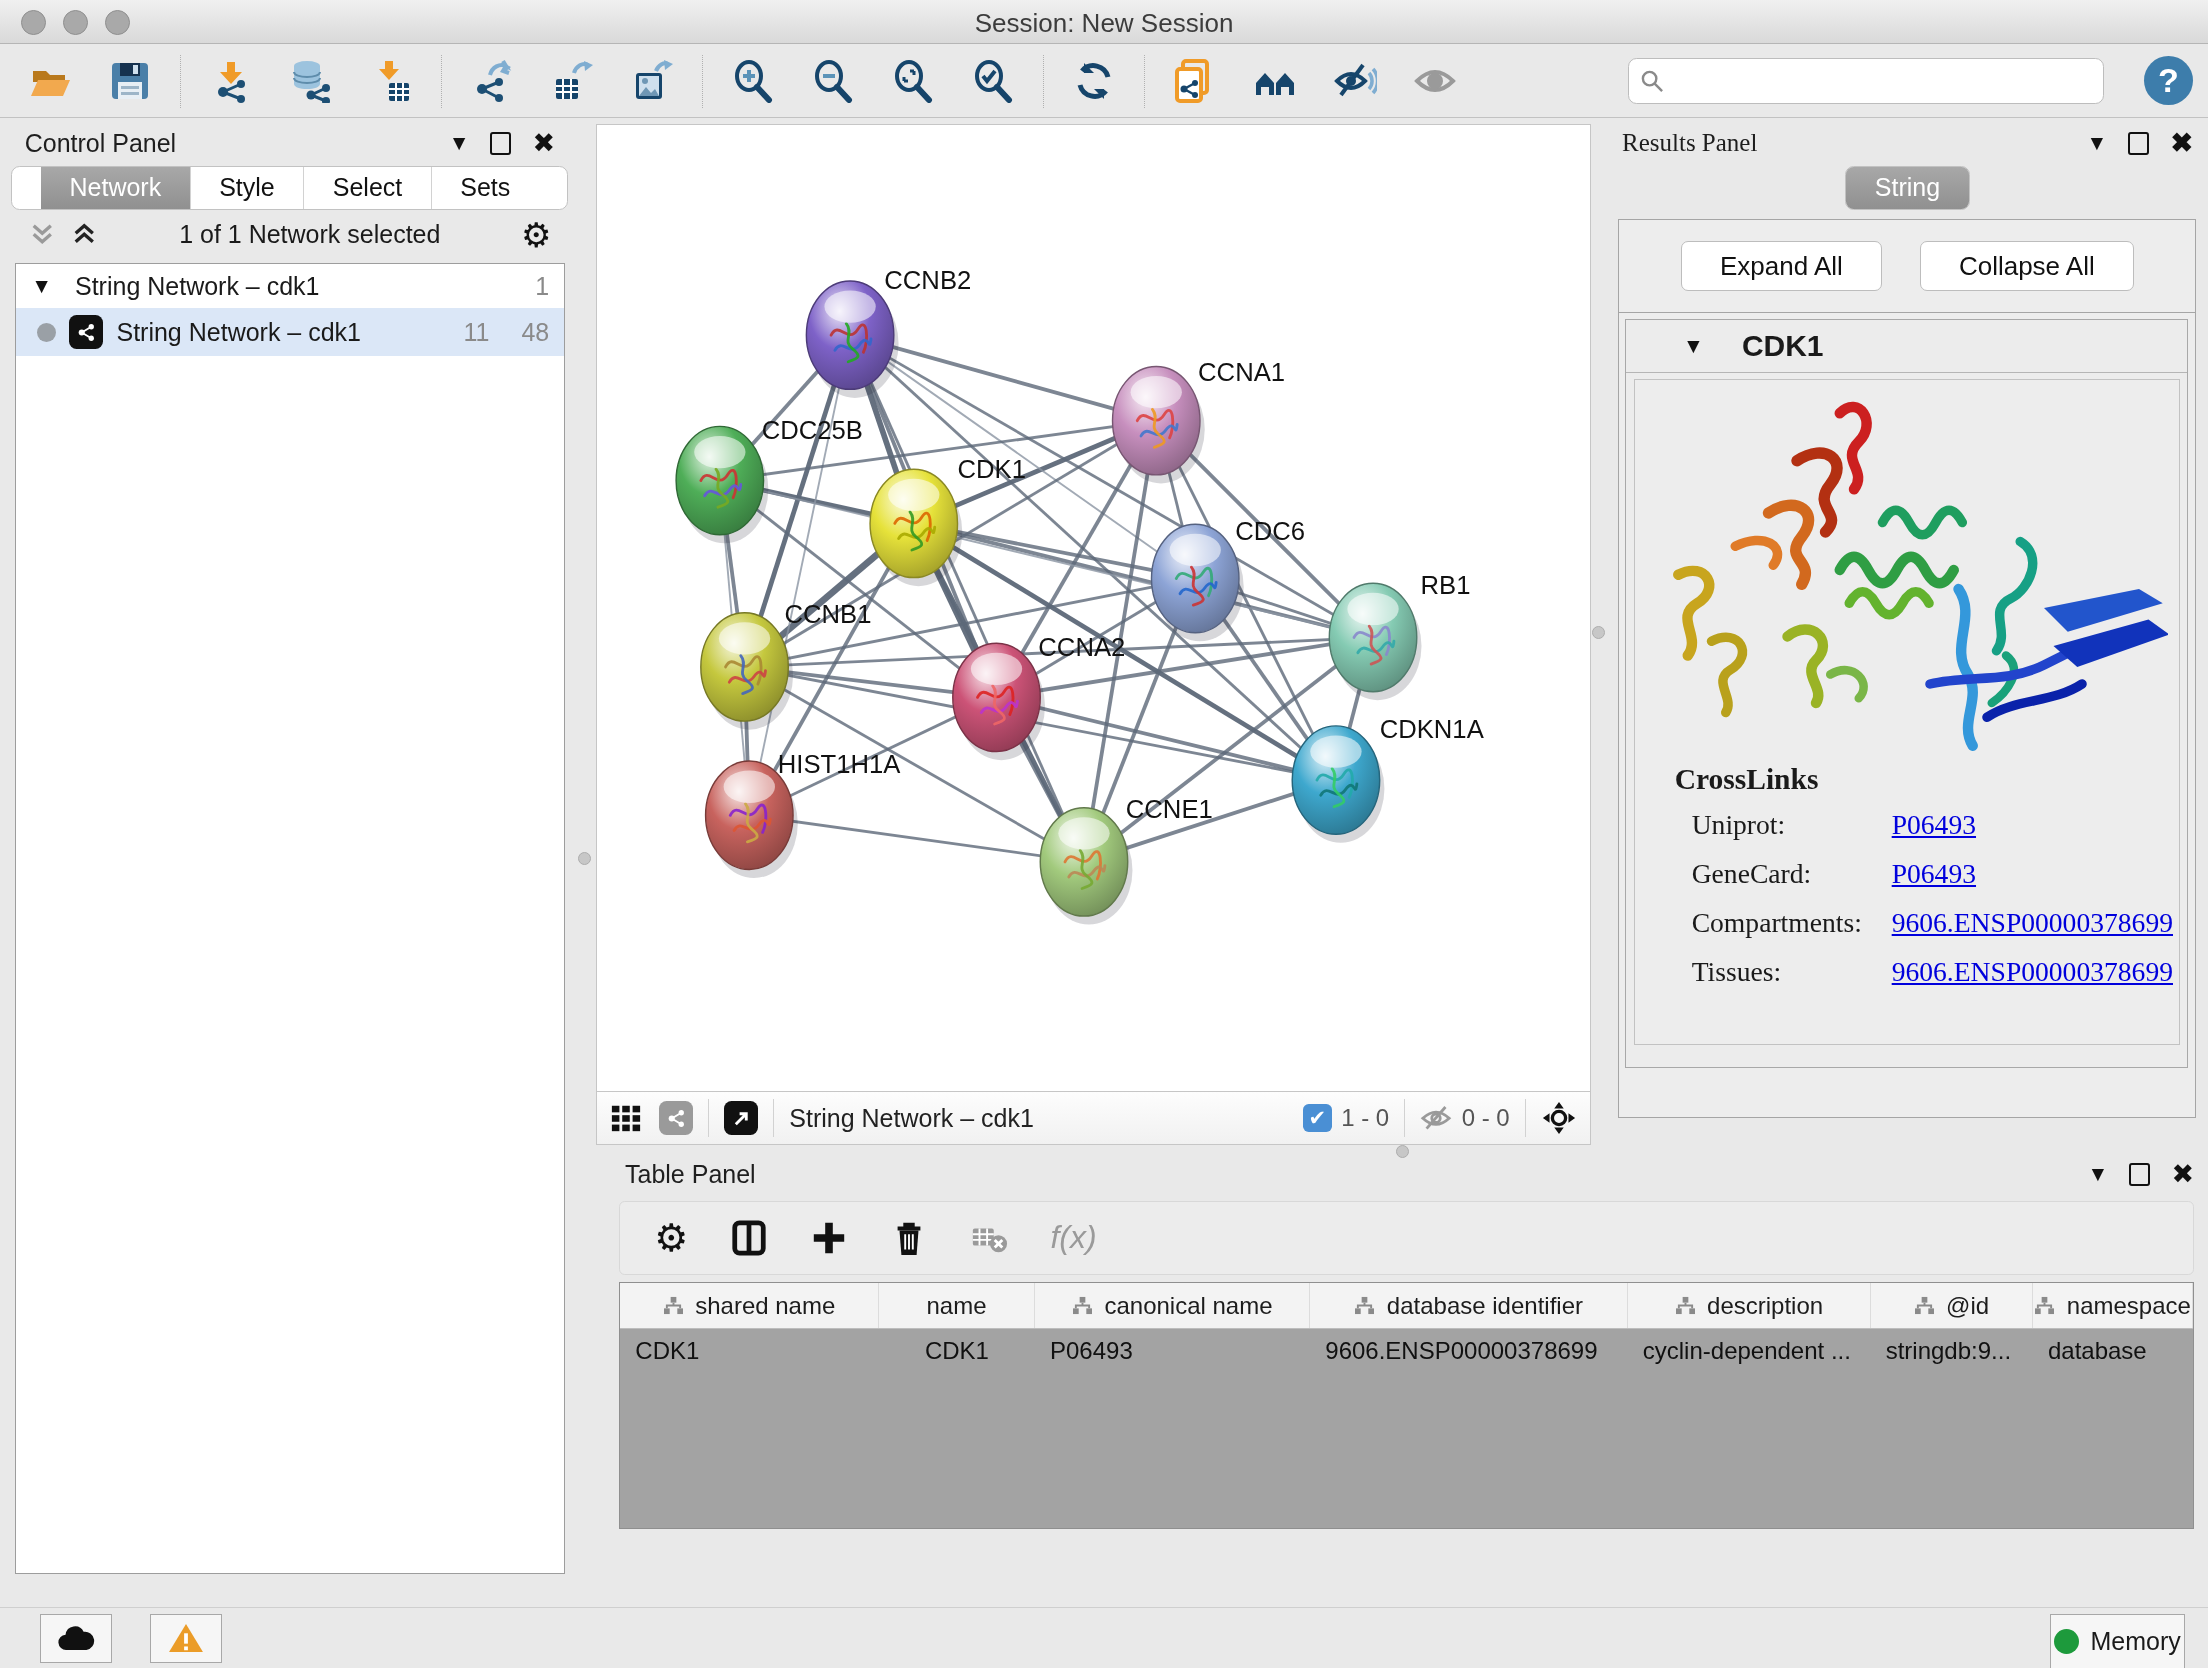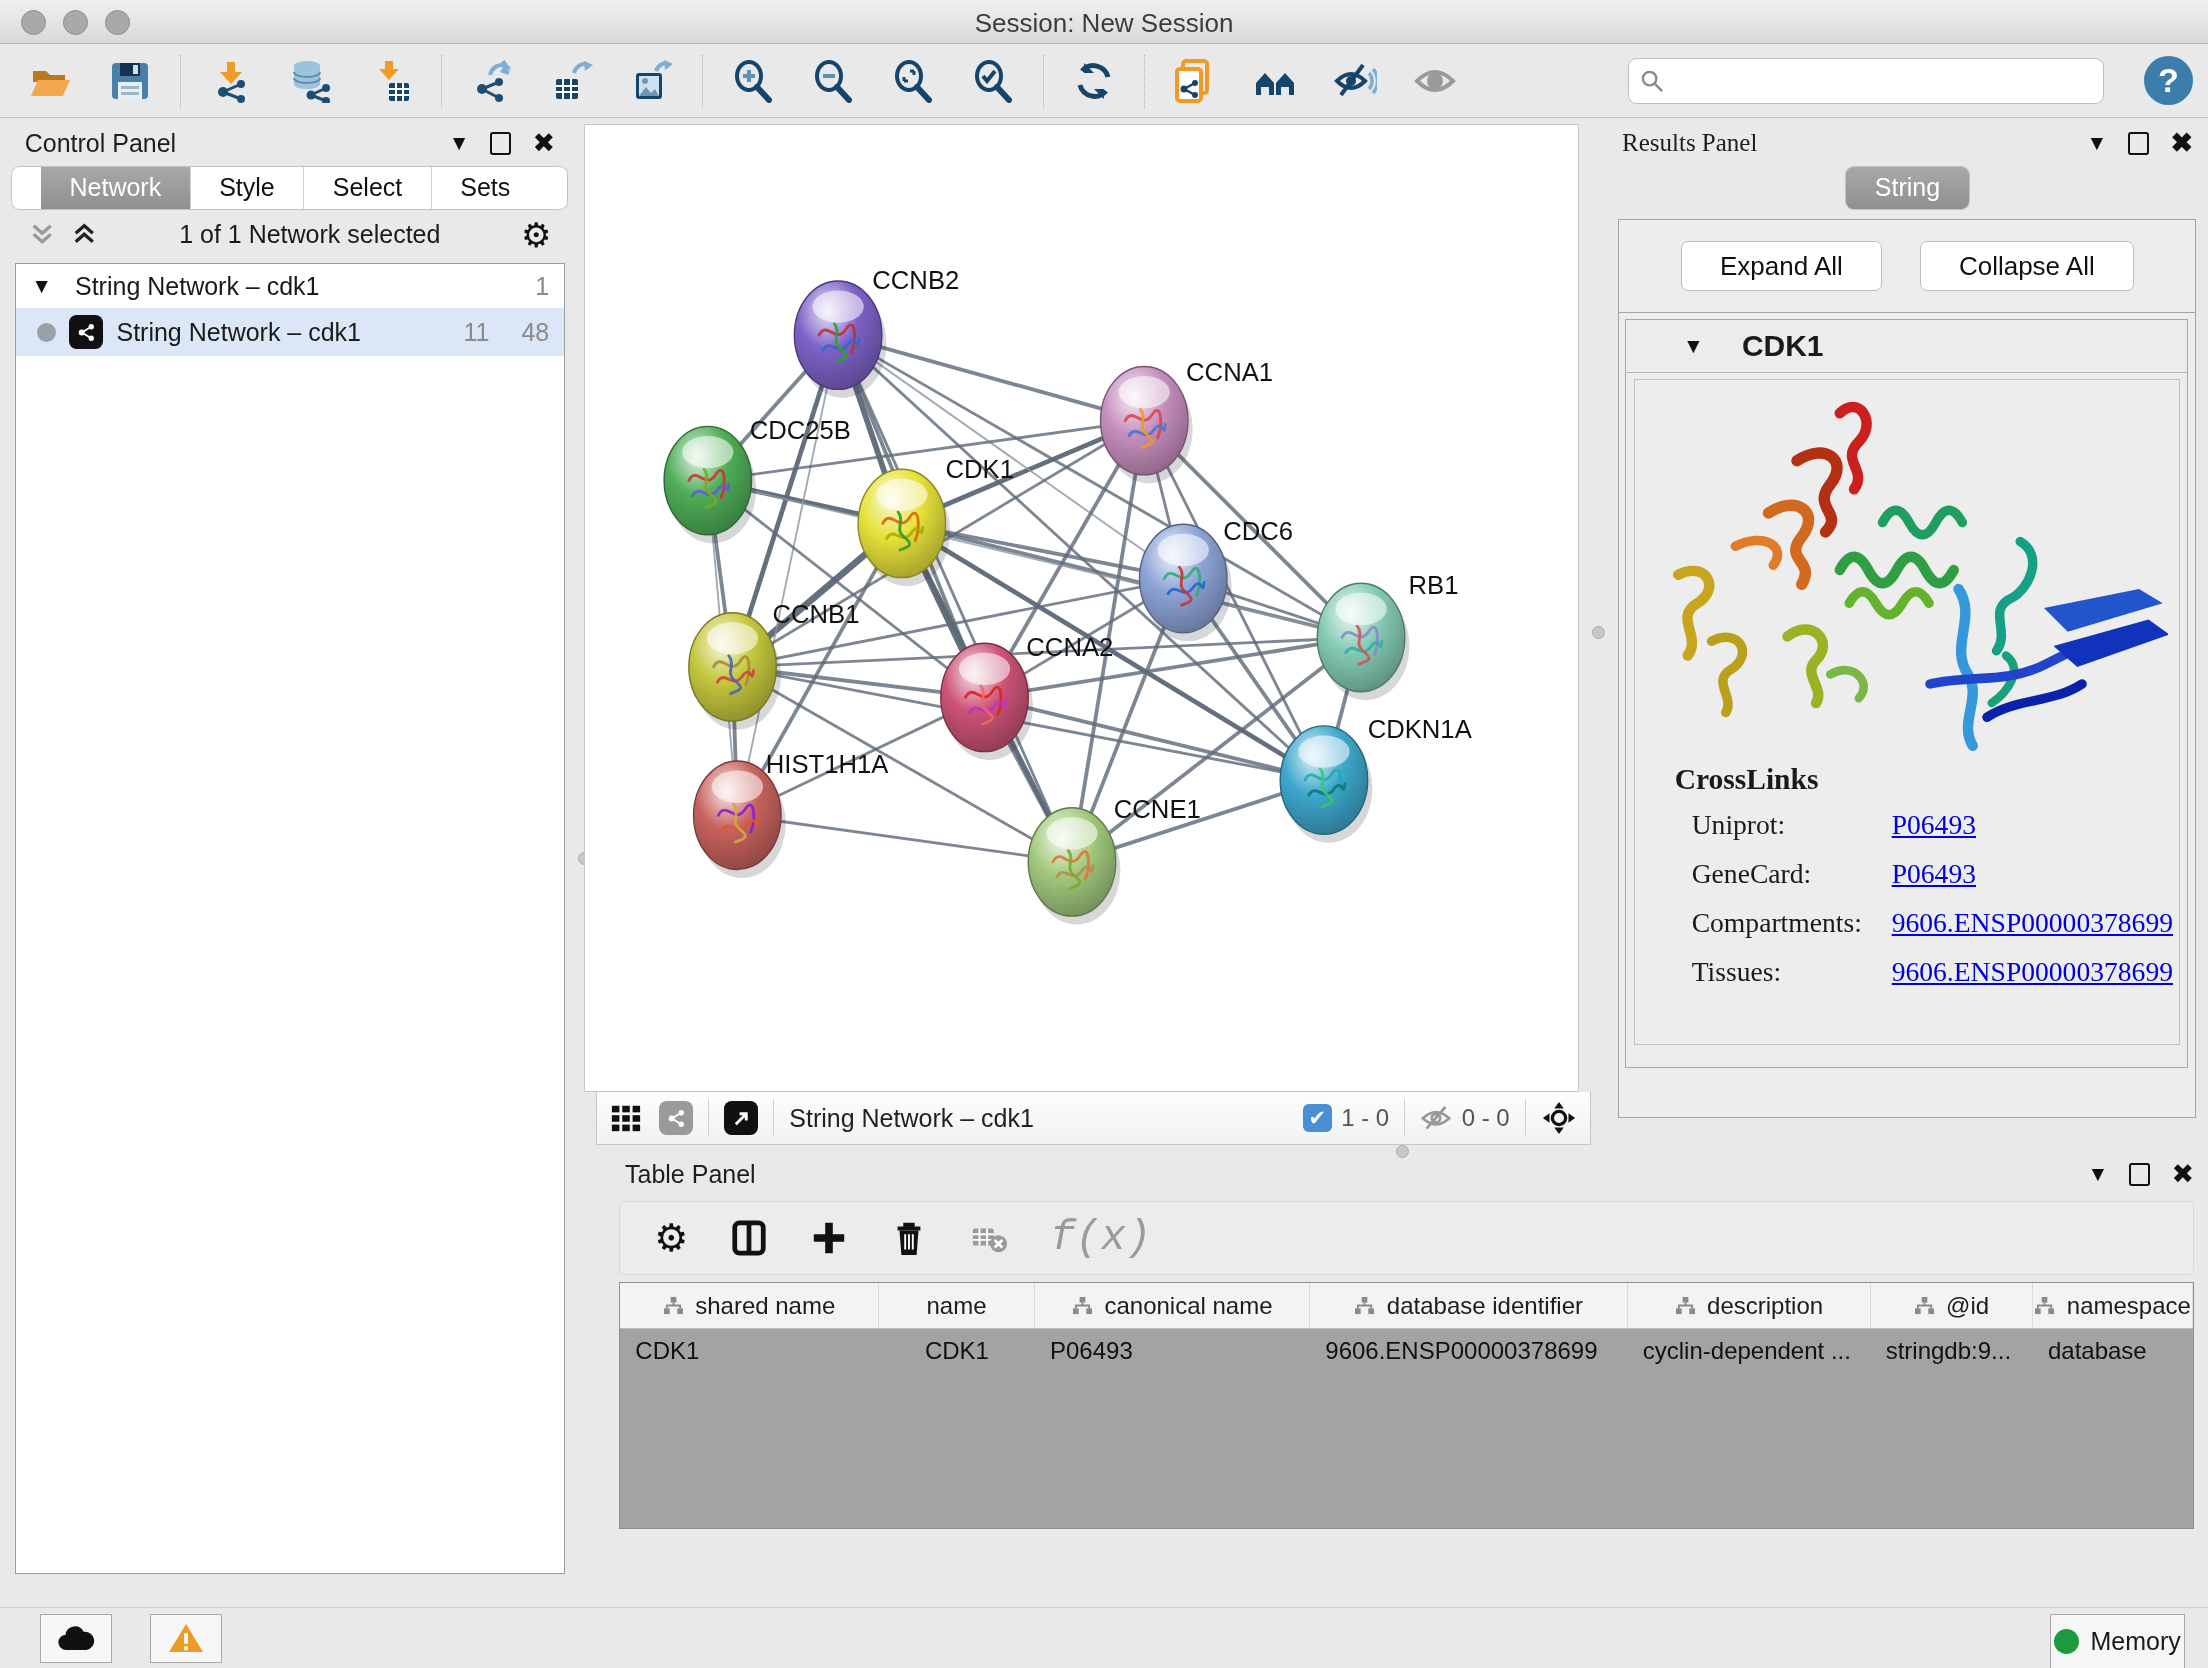--- a/index.html
+++ b/index.html
@@ -59,21 +59,21 @@
   .row-collection .cnt { margin-left:auto; color:#8a8a8a; }
   .row-network { display:flex; align-items:center; height:48px; padding:0 15px;
     background:#dbe7f7; font-size:25px; }
   .dot { width:19px; height:19px; border-radius:50%; background:#9aa0a6; margin:0 13.3px 0 5.7px; }
   .share-app { width:34px; height:34px; border-radius:7.6px; background:#111;
     display:flex; align-items:center; justify-content:center; margin-right:13.3px; }
   .row-network .nums { margin-left:auto; color:#8a8a8a; display:flex; gap:32px; }
   
   .vsplit-dot { position:absolute; width:13.3px; height:13.3px; border-radius:50%; background:#c7c7c7; border:1px solid #adadad; }
   
-  .canvas { position:absolute; left:584px; top:124px; width:995px; height:968px;
+  .canvas { position:absolute; left:596px; top:124px; width:995px; height:968px;
     background:#fff; border:1px solid #c6c6c6;text-align:center; }
   .net-bottombar { position:absolute; left:596px; top:1092px; width:995px; height:53px;
     background:linear-gradient(#fdfdfd,#f1f1f1); border:1px solid #c6c6c6; border-top:none;
     display:flex; align-items:center; }
   .nbb-sep { width:0; height:38px; border-left:1px solid #d2d2d2; margin:0 15px; }
   .nbb-title { font-size:25px; color:#222; }
   .counts { font-size:24px; color:#555; display:flex; align-items:center; gap:9.5px; }
   .chk { width:28.5px; height:28.5px; border-radius:5.7px; background:#4a8fd4; color:#fff;
     font-size:21px; display:flex; align-items:center; justify-content:center; }
   
@@ -97,21 +97,21 @@
   .crosslinks h3 { font-size:29.5px; margin-bottom:13.3px; }
   .cl-row { display:flex; font-size:27.6px; margin-bottom:17px; padding-left:17px; }
   .cl-row .lbl { width:200px; }
   .cl-row .lnk { color:#0000dd; text-decoration:underline; }
   
   .table-panel { position:absolute; left:606px; top:1153px; width:1603px; height:455px; }
   .tp-head { display:flex; justify-content:space-between; align-items:center; height:42px; padding:0 15px 0 19px; }
   .tp-toolbar { margin:5.7px 0 0 13.3px; width:1575px; height:74px; background:#ececec;
     border:1px solid #d8d8d8; border-radius:5.7px; display:flex; align-items:center; gap:42px; padding-left:34px; }
   .tp-toolbar svg { width:38px; height:38px; }
-  .fx { font-family:Liberation Mono, monospace; font-style:italic; font-size:42px; color:#9a9a9a; }
+  .fx { font-family:Liberation Sans, sans-serif; font-style:italic; font-size:32px; color:#9a9a9a; }
   .tbl { margin:7.6px 0 0 13.3px; width:1575px; height:247px; background:#a3a3a3;
     border:1.9px solid #8f8f8f; overflow:hidden; }
   .tbl-header { display:flex; background:#f3f3f3; border-bottom:1.9px solid #bdbdbd; height:46px; }
   .th { display:flex; align-items:center; justify-content:center; gap:11.4px; font-size:24px;
     border-right:1px solid #dcdcdc; color:#1c1c1c; }
   .tbl-row { display:flex; height:44px; }
   .td { font-size:24px; display:flex; align-items:center; padding-left:15px; color:#111; }
   .td.center { justify-content:center; padding-left:0; }
   .tbl-scroll { margin:122px 0 0 13.3px; width:1575px; height:28.5px; background:#fafafa;
     border:1.9px solid #8f8f8f; border-top:1px solid #d5d5d5; position:relative; }

